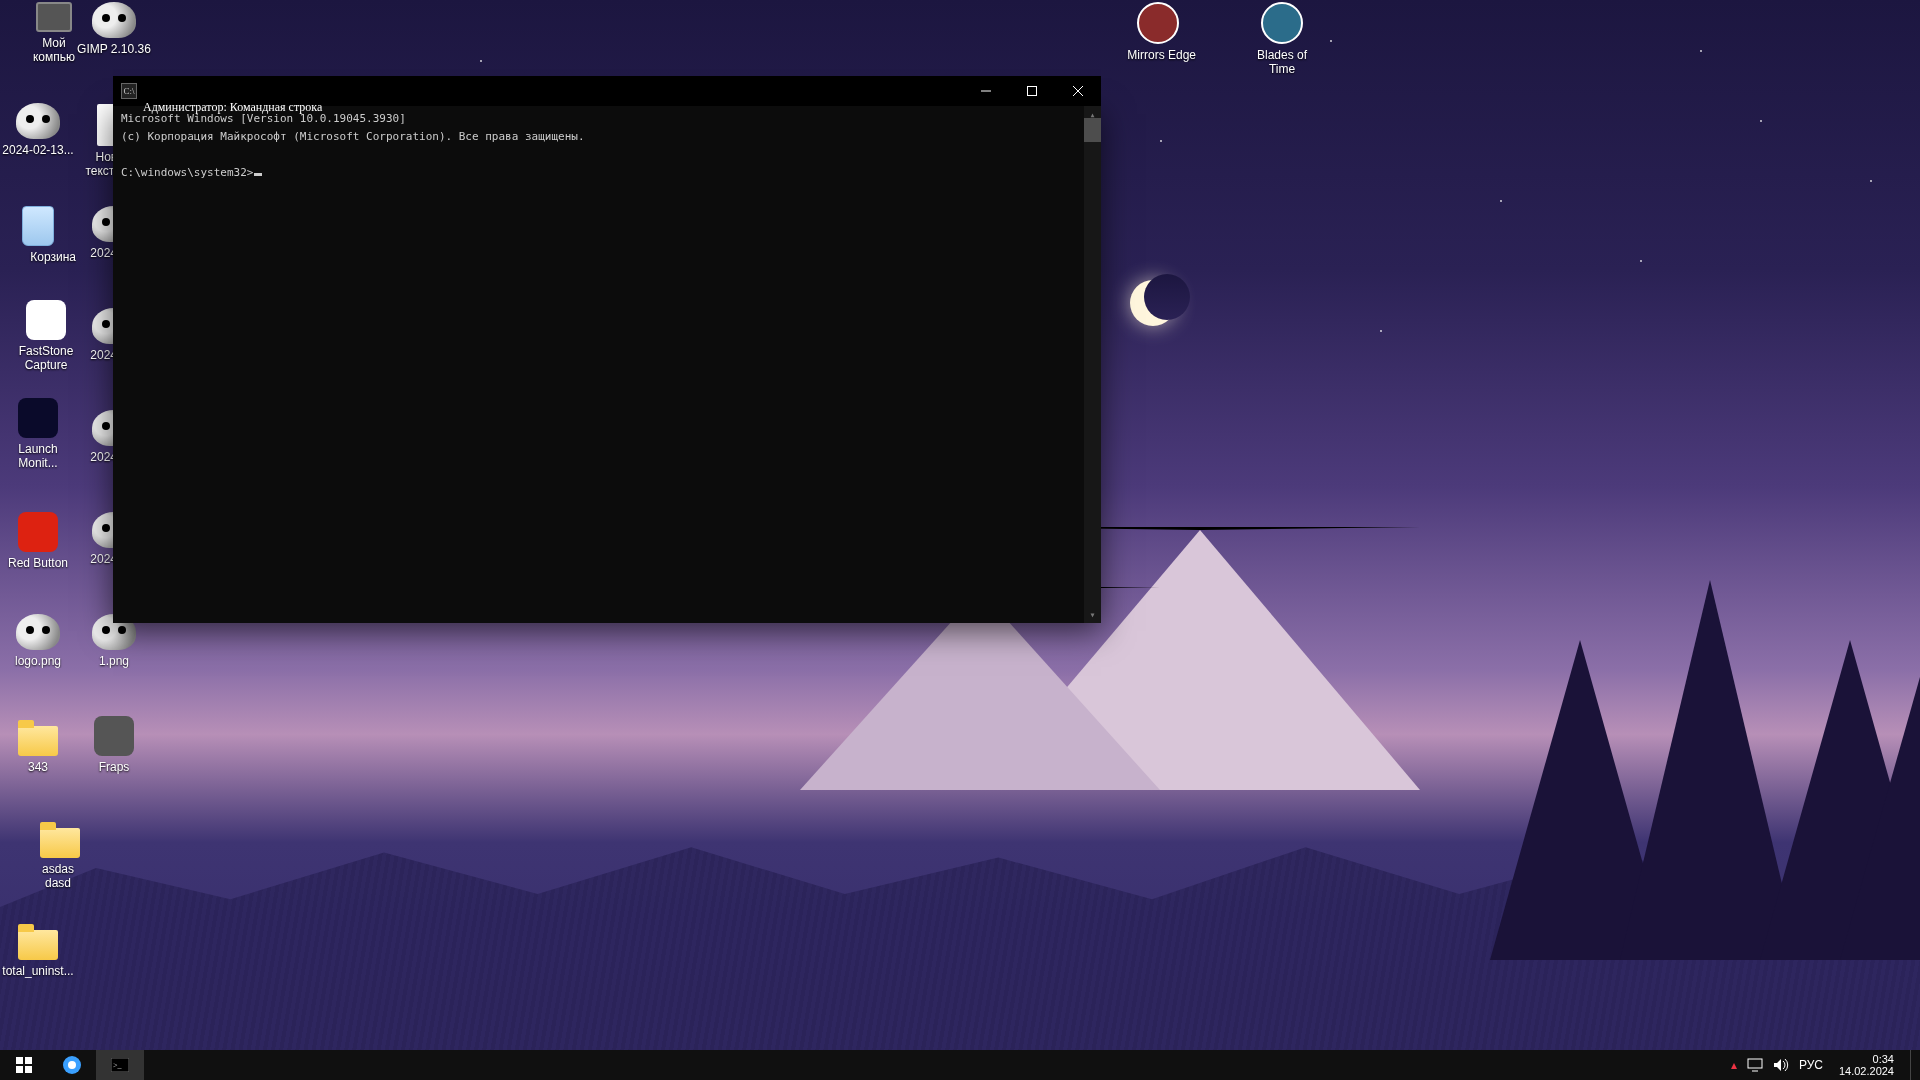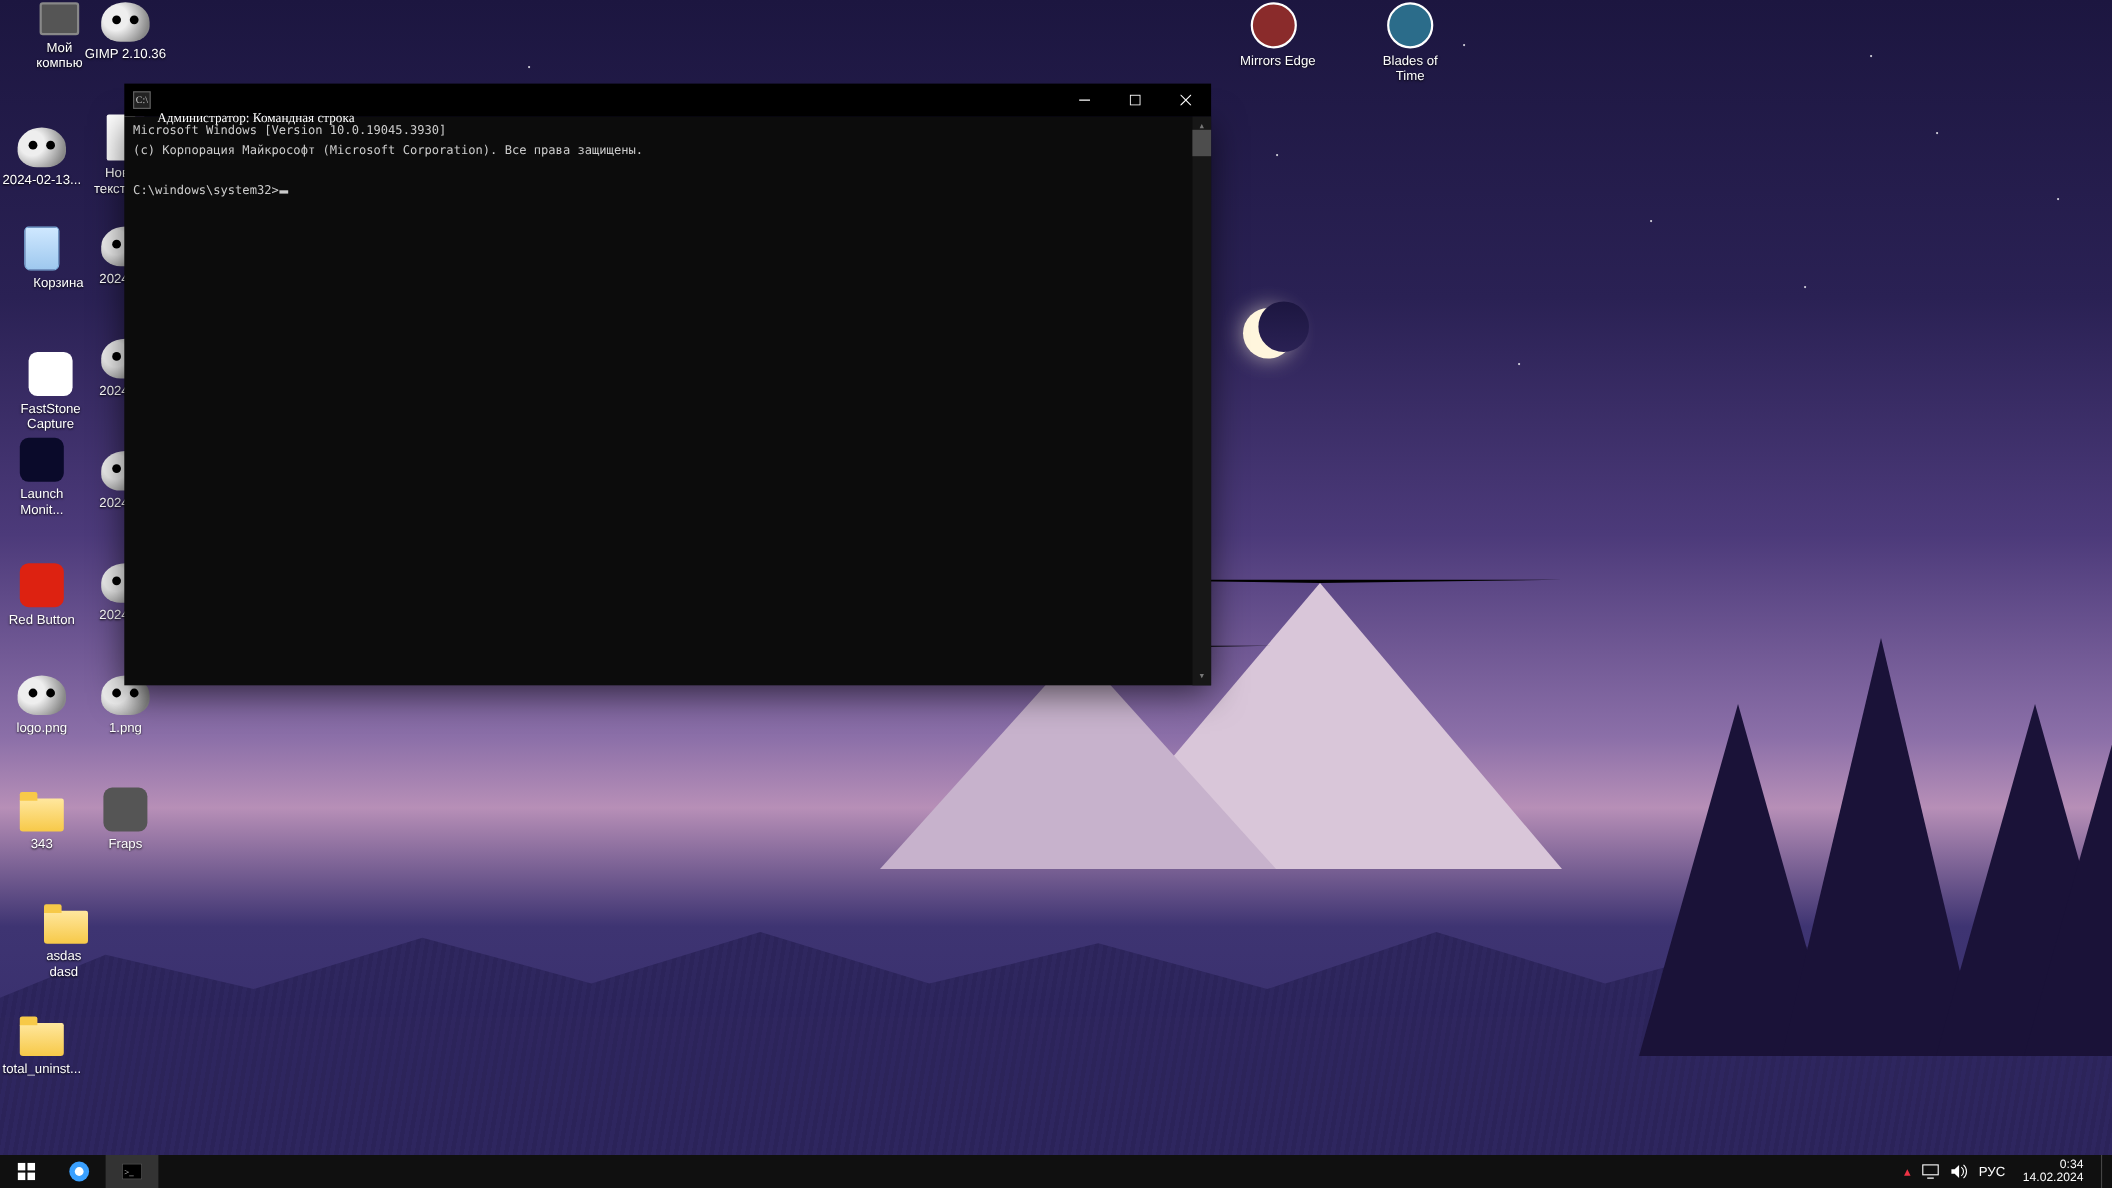--- a/index.html
+++ b/index.html
@@ -85,29 +85,29 @@
   <div class="dark-tri" style="left:1620px; border-bottom-width:380px"></div>
   <div class="dark-tri" style="left:1760px"></div>
   <div class="dark-tri" style="left:1840px; border-left-width:130px;border-right-width:130px;border-bottom-width:460px"></div>
 </div>
 
 <div class="desktop" id="desktop">
     <div class="icon" style="left: 0px; top: 2px; padding-left: 32px;">
       <div class="glyph pc"></div>
       <div class="label">Мой компьютер</div>
     </div>
-    <div class="icon" style="left: 0px; top: 116px;">
+    <div class="icon" style="left: 0px; top: 103px;">
       <div class="glyph gimp"></div>
       <div class="label">2024-02-13...</div>
     </div>
     <div class="icon" style="left: 0px; top: 206px; text-align: right;">
       <div class="glyph bin"></div>
       <div class="label">Корзина</div>
     </div>
-    <div class="icon" style="left: 0px; top: 320px; padding-left: 16px;">
+    <div class="icon" style="left: 0px; top: 300px; padding-left: 16px;">
       <div class="glyph square" style="background: rgb(255, 255, 255);"></div>
       <div class="label">FastStone Capture</div>
     </div>
     <div class="icon" style="left: 0px; top: 398px;">
       <div class="glyph square" style="background: rgb(10, 10, 42);"></div>
       <div class="label">Launch Monit...</div>
     </div>
     <div class="icon" style="left: 0px; top: 512px;">
       <div class="glyph square" style="background: rgb(221, 34, 17);"></div>
       <div class="label">Red Button</div>

